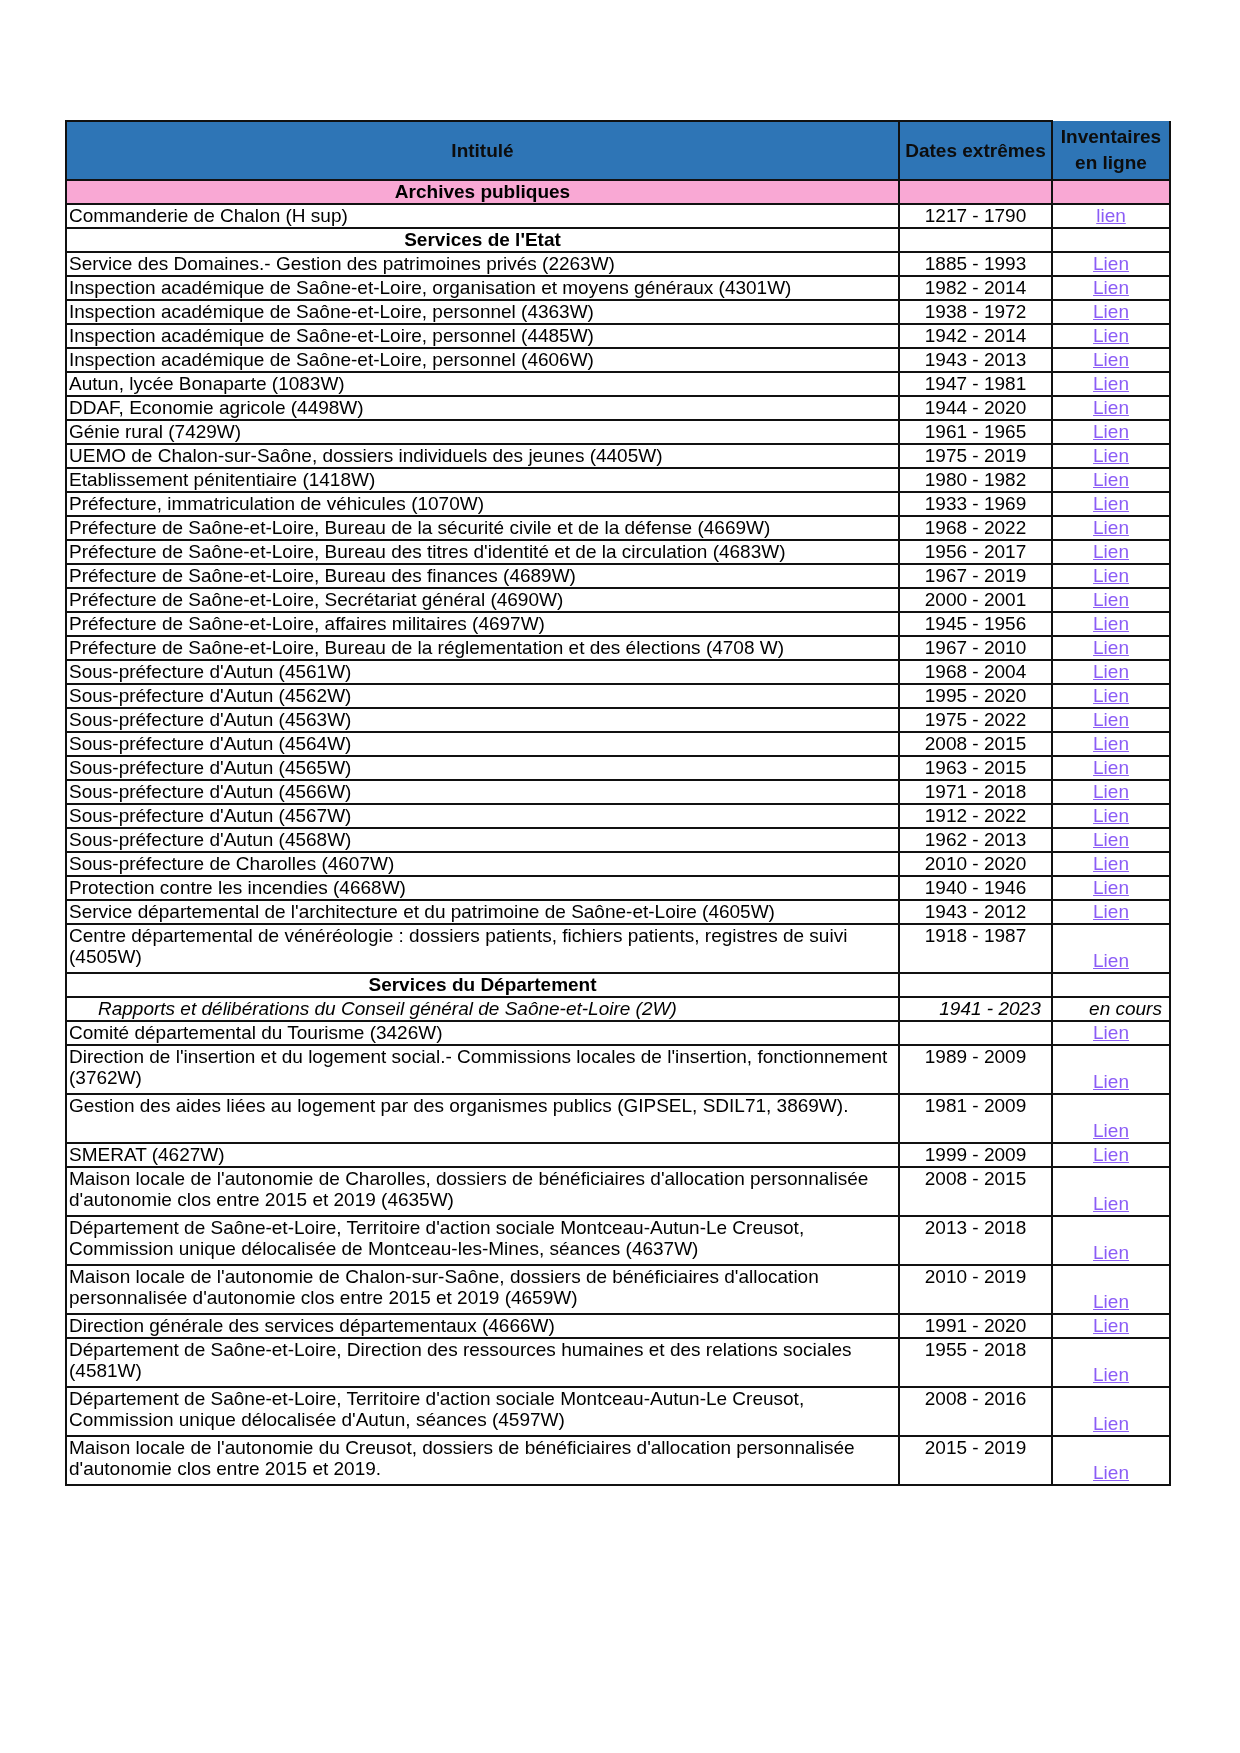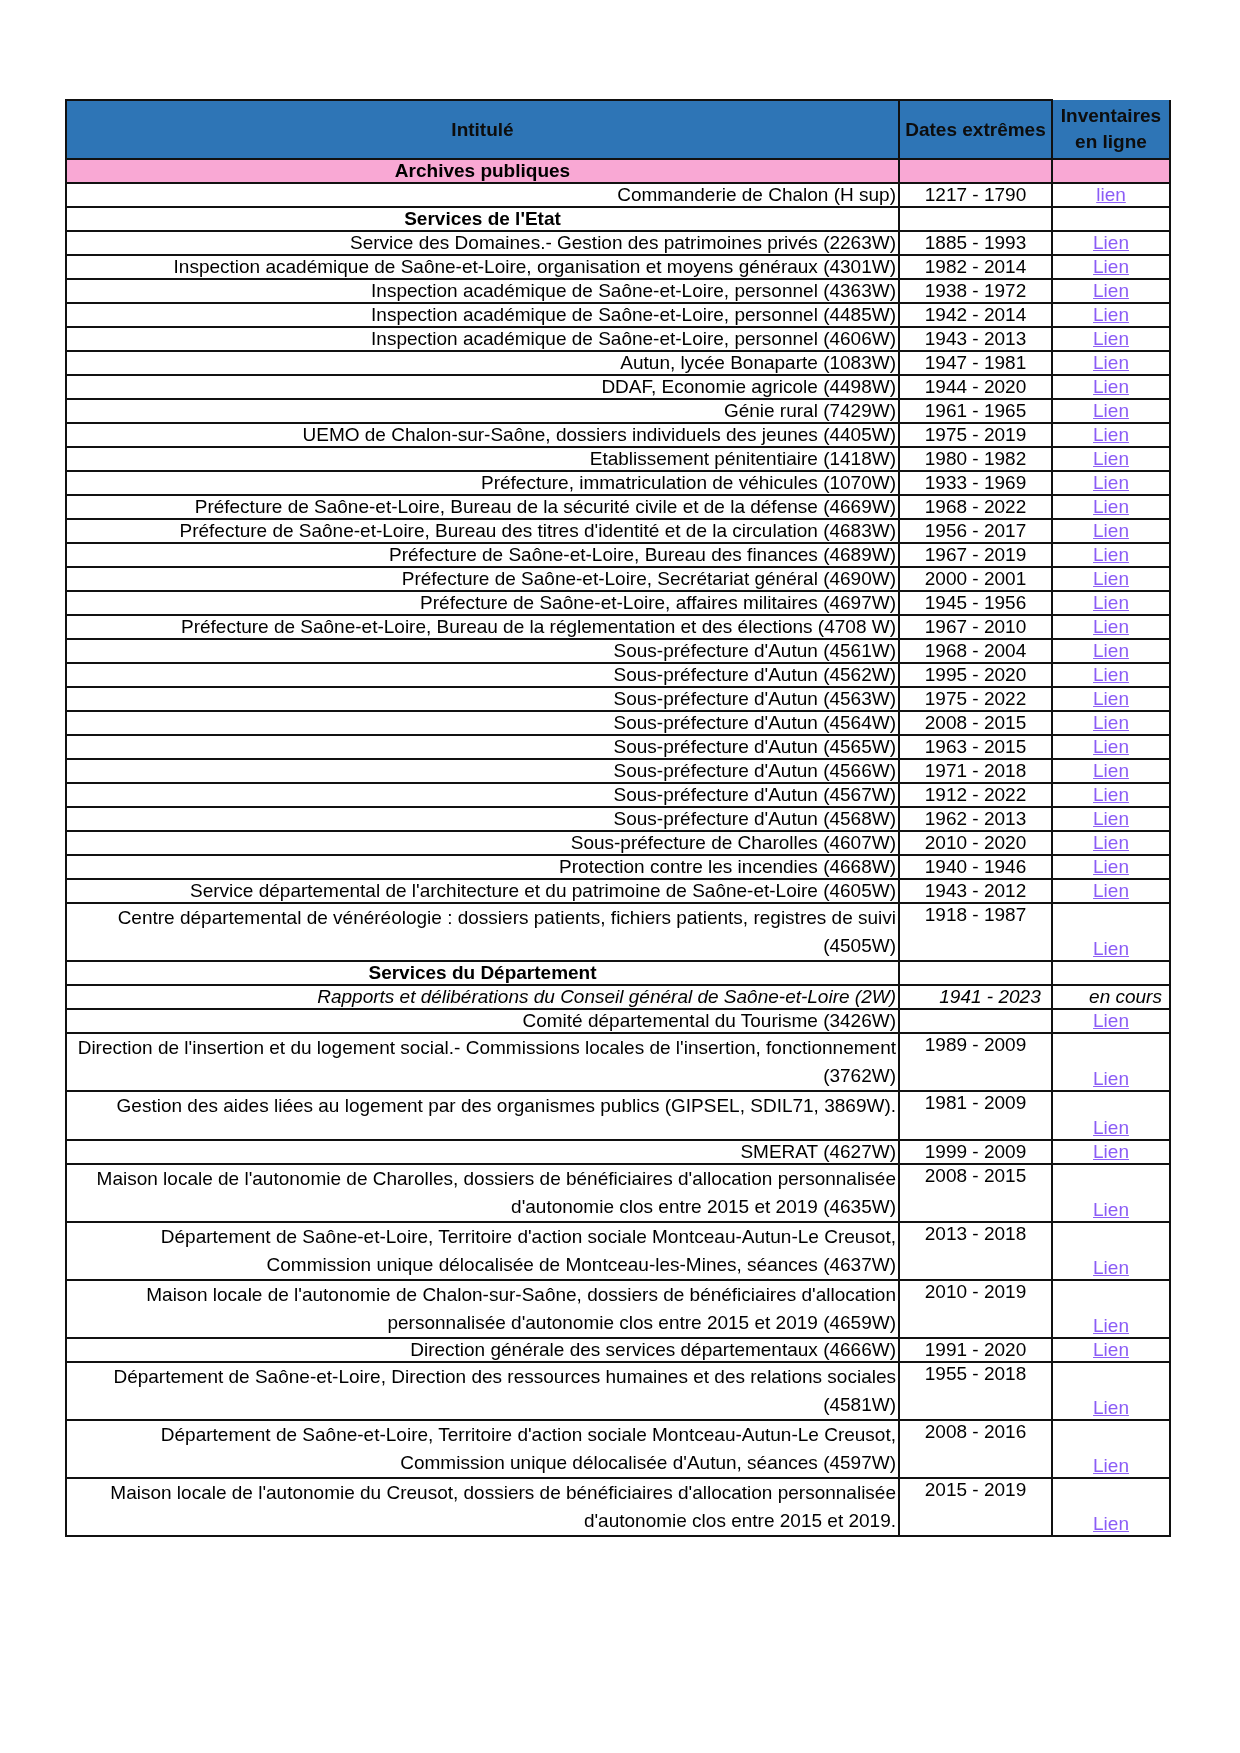--- a/index.html
+++ b/index.html
@@ -1,18 +1,18 @@
 <!DOCTYPE html>
 <html><head>
 <meta charset="utf-8">
 <style>
   html, body { margin: 0; padding: 0; background: #ffffff; }
   body { width: 1240px; height: 1753px; position: relative; font-family: "Liberation Sans", sans-serif; color: #000; }
   table.inv {
-    position: absolute; left: 65px; top: 99px;
+    position: absolute; left: 65px; top: 120px;
     width: 1104px;
     border-collapse: collapse;
     table-layout: fixed;
     font-size: 19px;
   }
   table.inv col.c1 { width: 833px; }
   table.inv col.c2 { width: 153px; }
   table.inv col.c3 { width: 118px; }
   table.inv td, table.inv th {
     border: 2px solid #111;
@@ -28,22 +28,22 @@
     height: 57px;
     font-size: 19px;
     color: #0d0d0d;
     text-align: center;
     vertical-align: middle;
     padding: 0;
   }
   table.inv th.inv-col { line-height: 26px; white-space: normal; border-top: none; }
   tr.section td { font-weight: bold; text-align: center; }
   tr.section.blue td { background: #f9a8d4; }
-  td.title { text-align: right; }
-  td.title.wrap { white-space: normal; line-height: 28px; vertical-align: top; margin-top: 25px; }
+  td.title { text-align: left; }
+  td.title.wrap { white-space: normal; line-height: 21px; vertical-align: top; margin-top: 25px; }
   td.dates { text-align: center; }
   td.dates.top { vertical-align: top; }
   td.link { text-align: center; vertical-align: bottom; }
   td.link a { color: #8b5cf6; }
   tr.italic td { font-style: italic; padding-left: 31px; }
   tr.double td { height: 47px; }
 </style>
 </head>
 <body>
 

